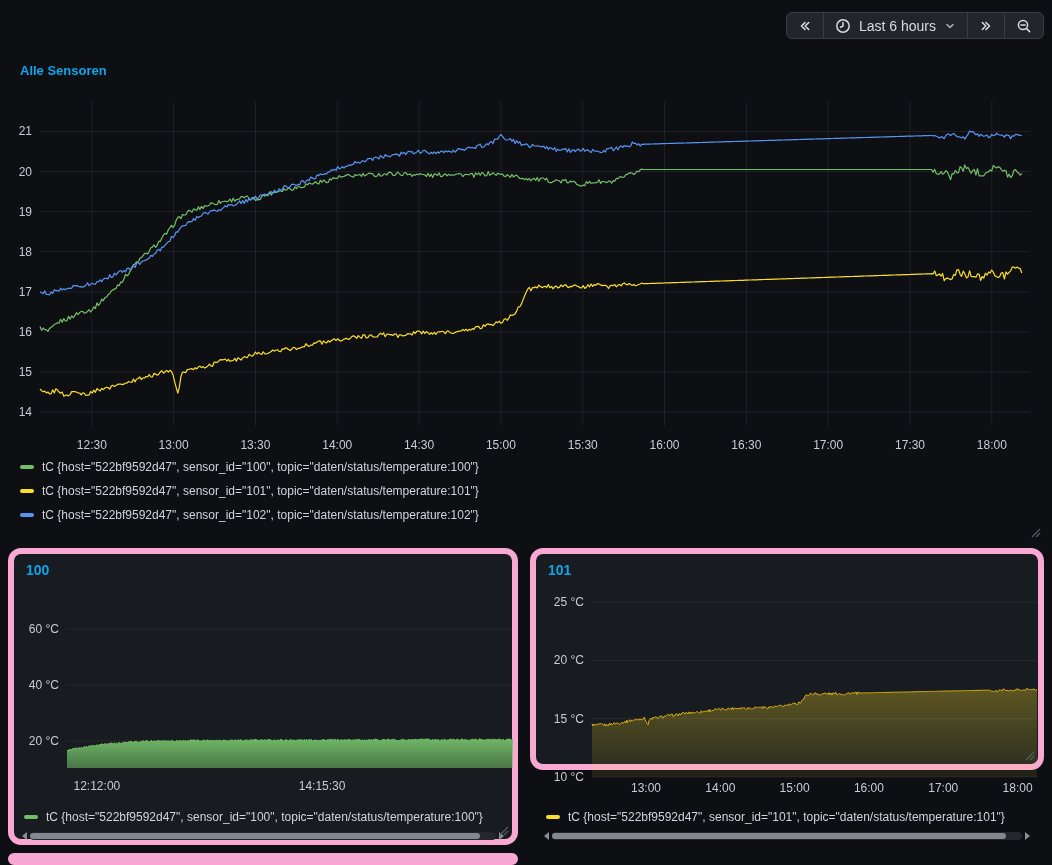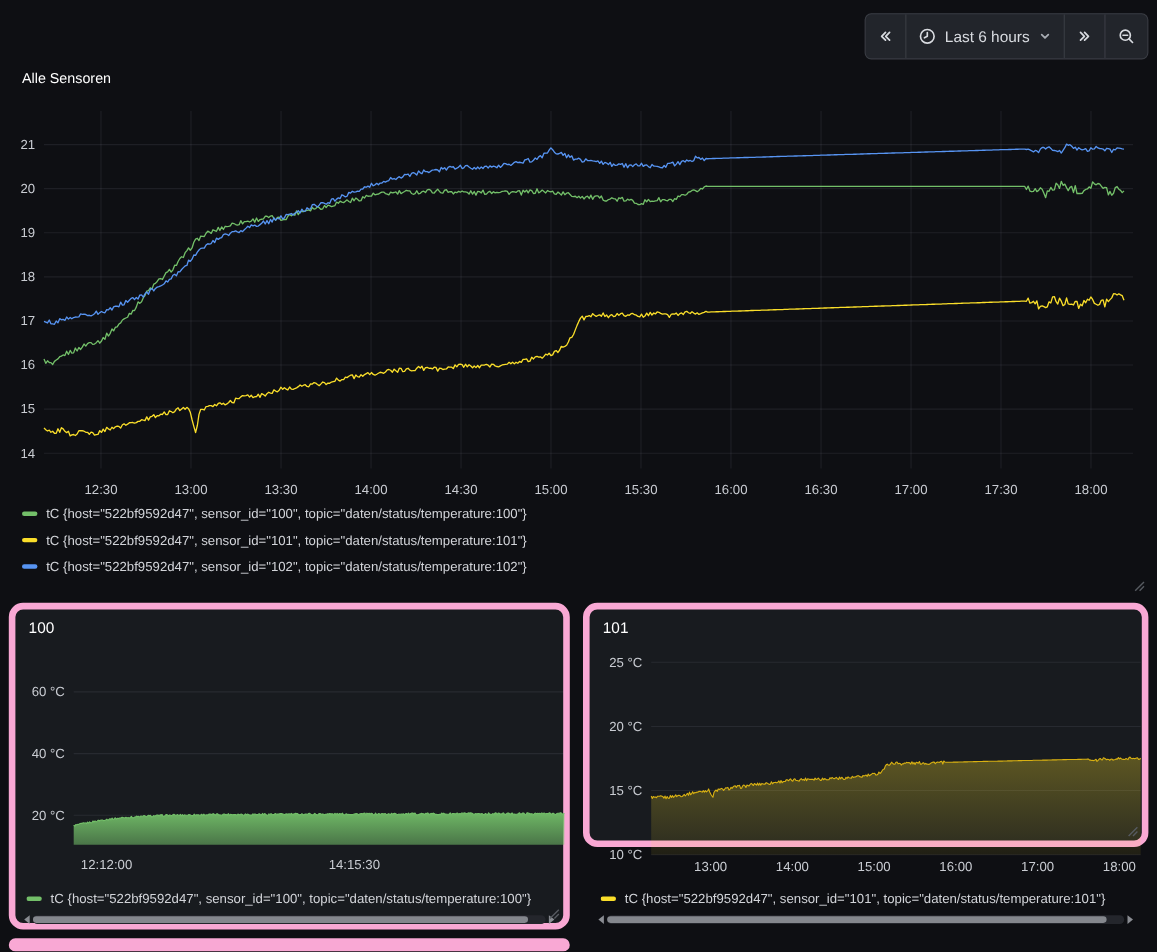--- a/index.html
+++ b/index.html
@@ -1,36 +1,36 @@
 <!DOCTYPE html>
 <html><head>
 <meta charset="utf-8">
 <style>
   * { margin:0; padding:0; box-sizing:border-box; }
   html,body { width:1052px; height:865px; overflow:hidden; }
   body { background:#0e0f13; font-family:"Liberation Sans",sans-serif; position:relative; }
 
   
   .toolbar { position:absolute; top:12px; right:8px; display:flex; gap:8px; }
-  .btn-group { display:flex; align-items:stretch; height:42px; background:#22252b;
+  .btn-group { display:flex; align-items:stretch; height:27px; background:#22252b;
                border:1px solid #3a3d44; border-radius:6px; overflow:hidden;justify-content:center; }
   .seg { display:flex; align-items:center; padding:0 11px; gap:8px; color:#d8dbe0;
          font-size:14px; font-weight:500; cursor:pointer; }
   .seg + .seg { border-left:1px solid #3a3d44; }
   .seg svg { display:block; }
 
   
   .panel-main { position:absolute; left:8px; top:55px; width:1036px; height:486px; }
   .panel { position:absolute; background:#181b1f; border:6px solid #f9a8d4; border-radius:13px; }
   #p100 { left:8px; top:548px; width:510px; height:297px; }
   #p101 { left:530px; top:548px; width:514px; height:222px; }
   #p102 { left:8px; top:853px; width:510px; height:12px; overflow:hidden; }
 
-  .panel-title { position:absolute; left:12px; top:8px; font-size:13px; font-weight:400;
-                 color:#ffffff; cursor:pointer; }
+  .panel-title { position:absolute; left:12px; top:8px; font-size:13px; font-weight:700;
+                 color:#0ea5e9; cursor:pointer; }
   .panel .panel-title { font-size:14px; }
   #p102 .panel-title { top:6px; }
 
   svg.chart { position:absolute; }
   .chart-main { left:0; top:30px; }
   .chart-small { left:1px; top:28px; }
   .axis { font:12px "Liberation Sans",sans-serif; fill:#c9ccd2; }
 
   
   .legend-main { position:absolute; left:12px; top:400px; }

